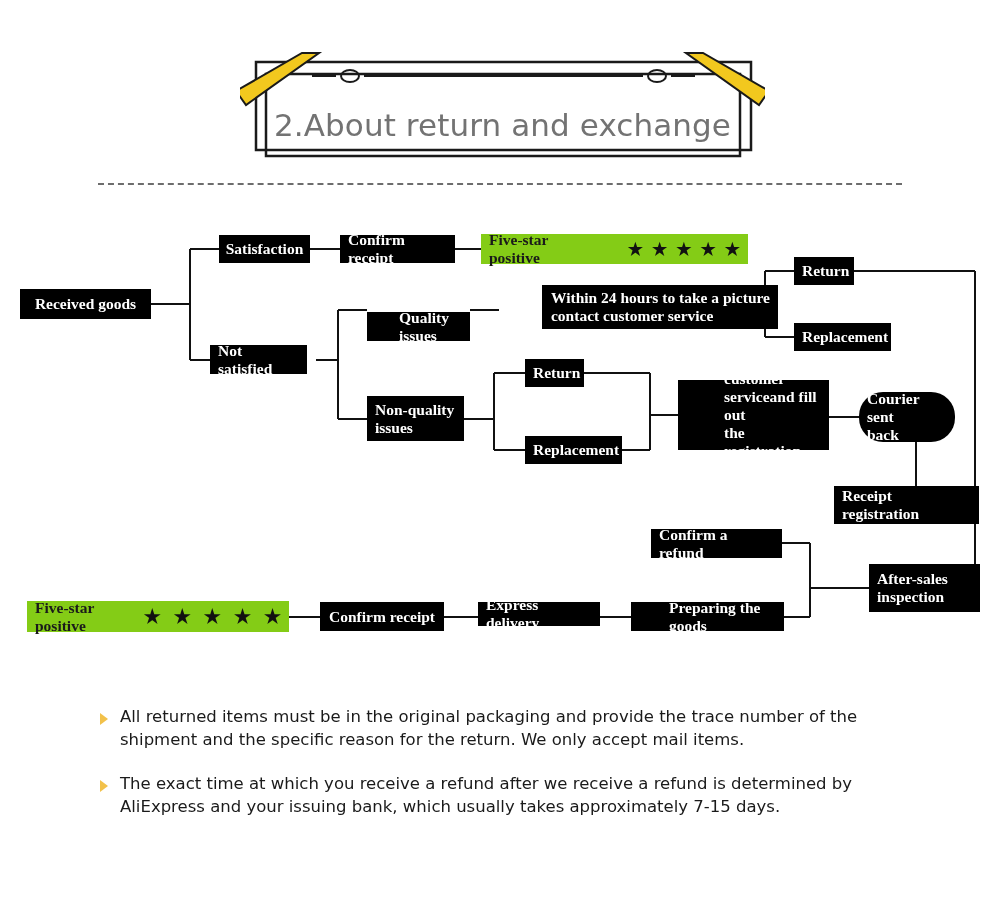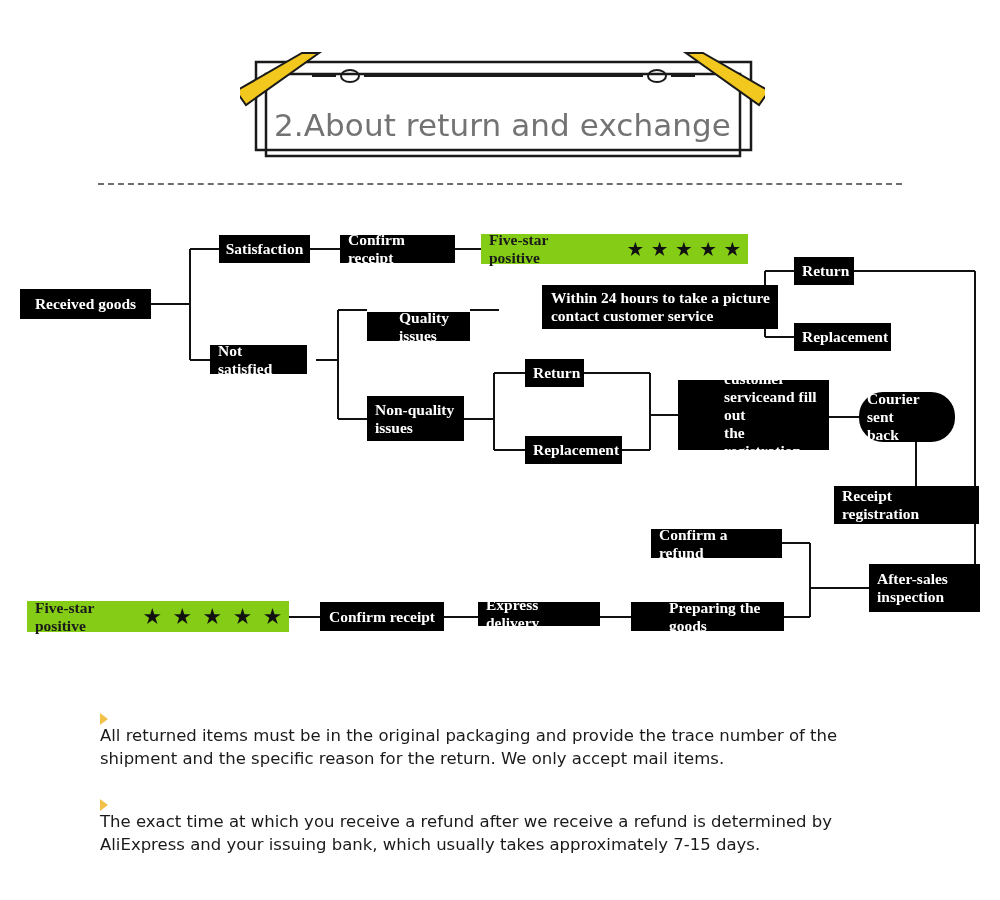--- a/index.html
+++ b/index.html
@@ -49,21 +49,21 @@
     background:#84cc16;color:#1a1a1a;
     justify-content:flex-start;
     gap:13px;
   }
   .node .label{white-space:pre-line;}
   .stars{display:inline-flex;gap:9px;margin-left:14px;font-size:17px;line-height:1;color:#111;}
   .stars.big{font-size:19px;gap:13px;margin-left:18px;}
 
   
   .notes{position:absolute;left:100px;top:706px;width:820px;}
-  .note{display:flex;align-items:flex-start;margin-bottom:22px;flex-direction:column;}
+  .note{display:flex;align-items:flex-start;margin-bottom:22px;}
   .bullet{
     width:0;height:0;flex:0 0 auto;
     border-left:8px solid #F2C14A;
     border-top:6px solid transparent;
     border-bottom:6px solid transparent;
     margin-top:7px;margin-right:12px;
   }
   .note-text{
     font-family:"DejaVu Sans", sans-serif;
     font-size:16.5px;line-height:22.5px;color:#1a1a1a;

